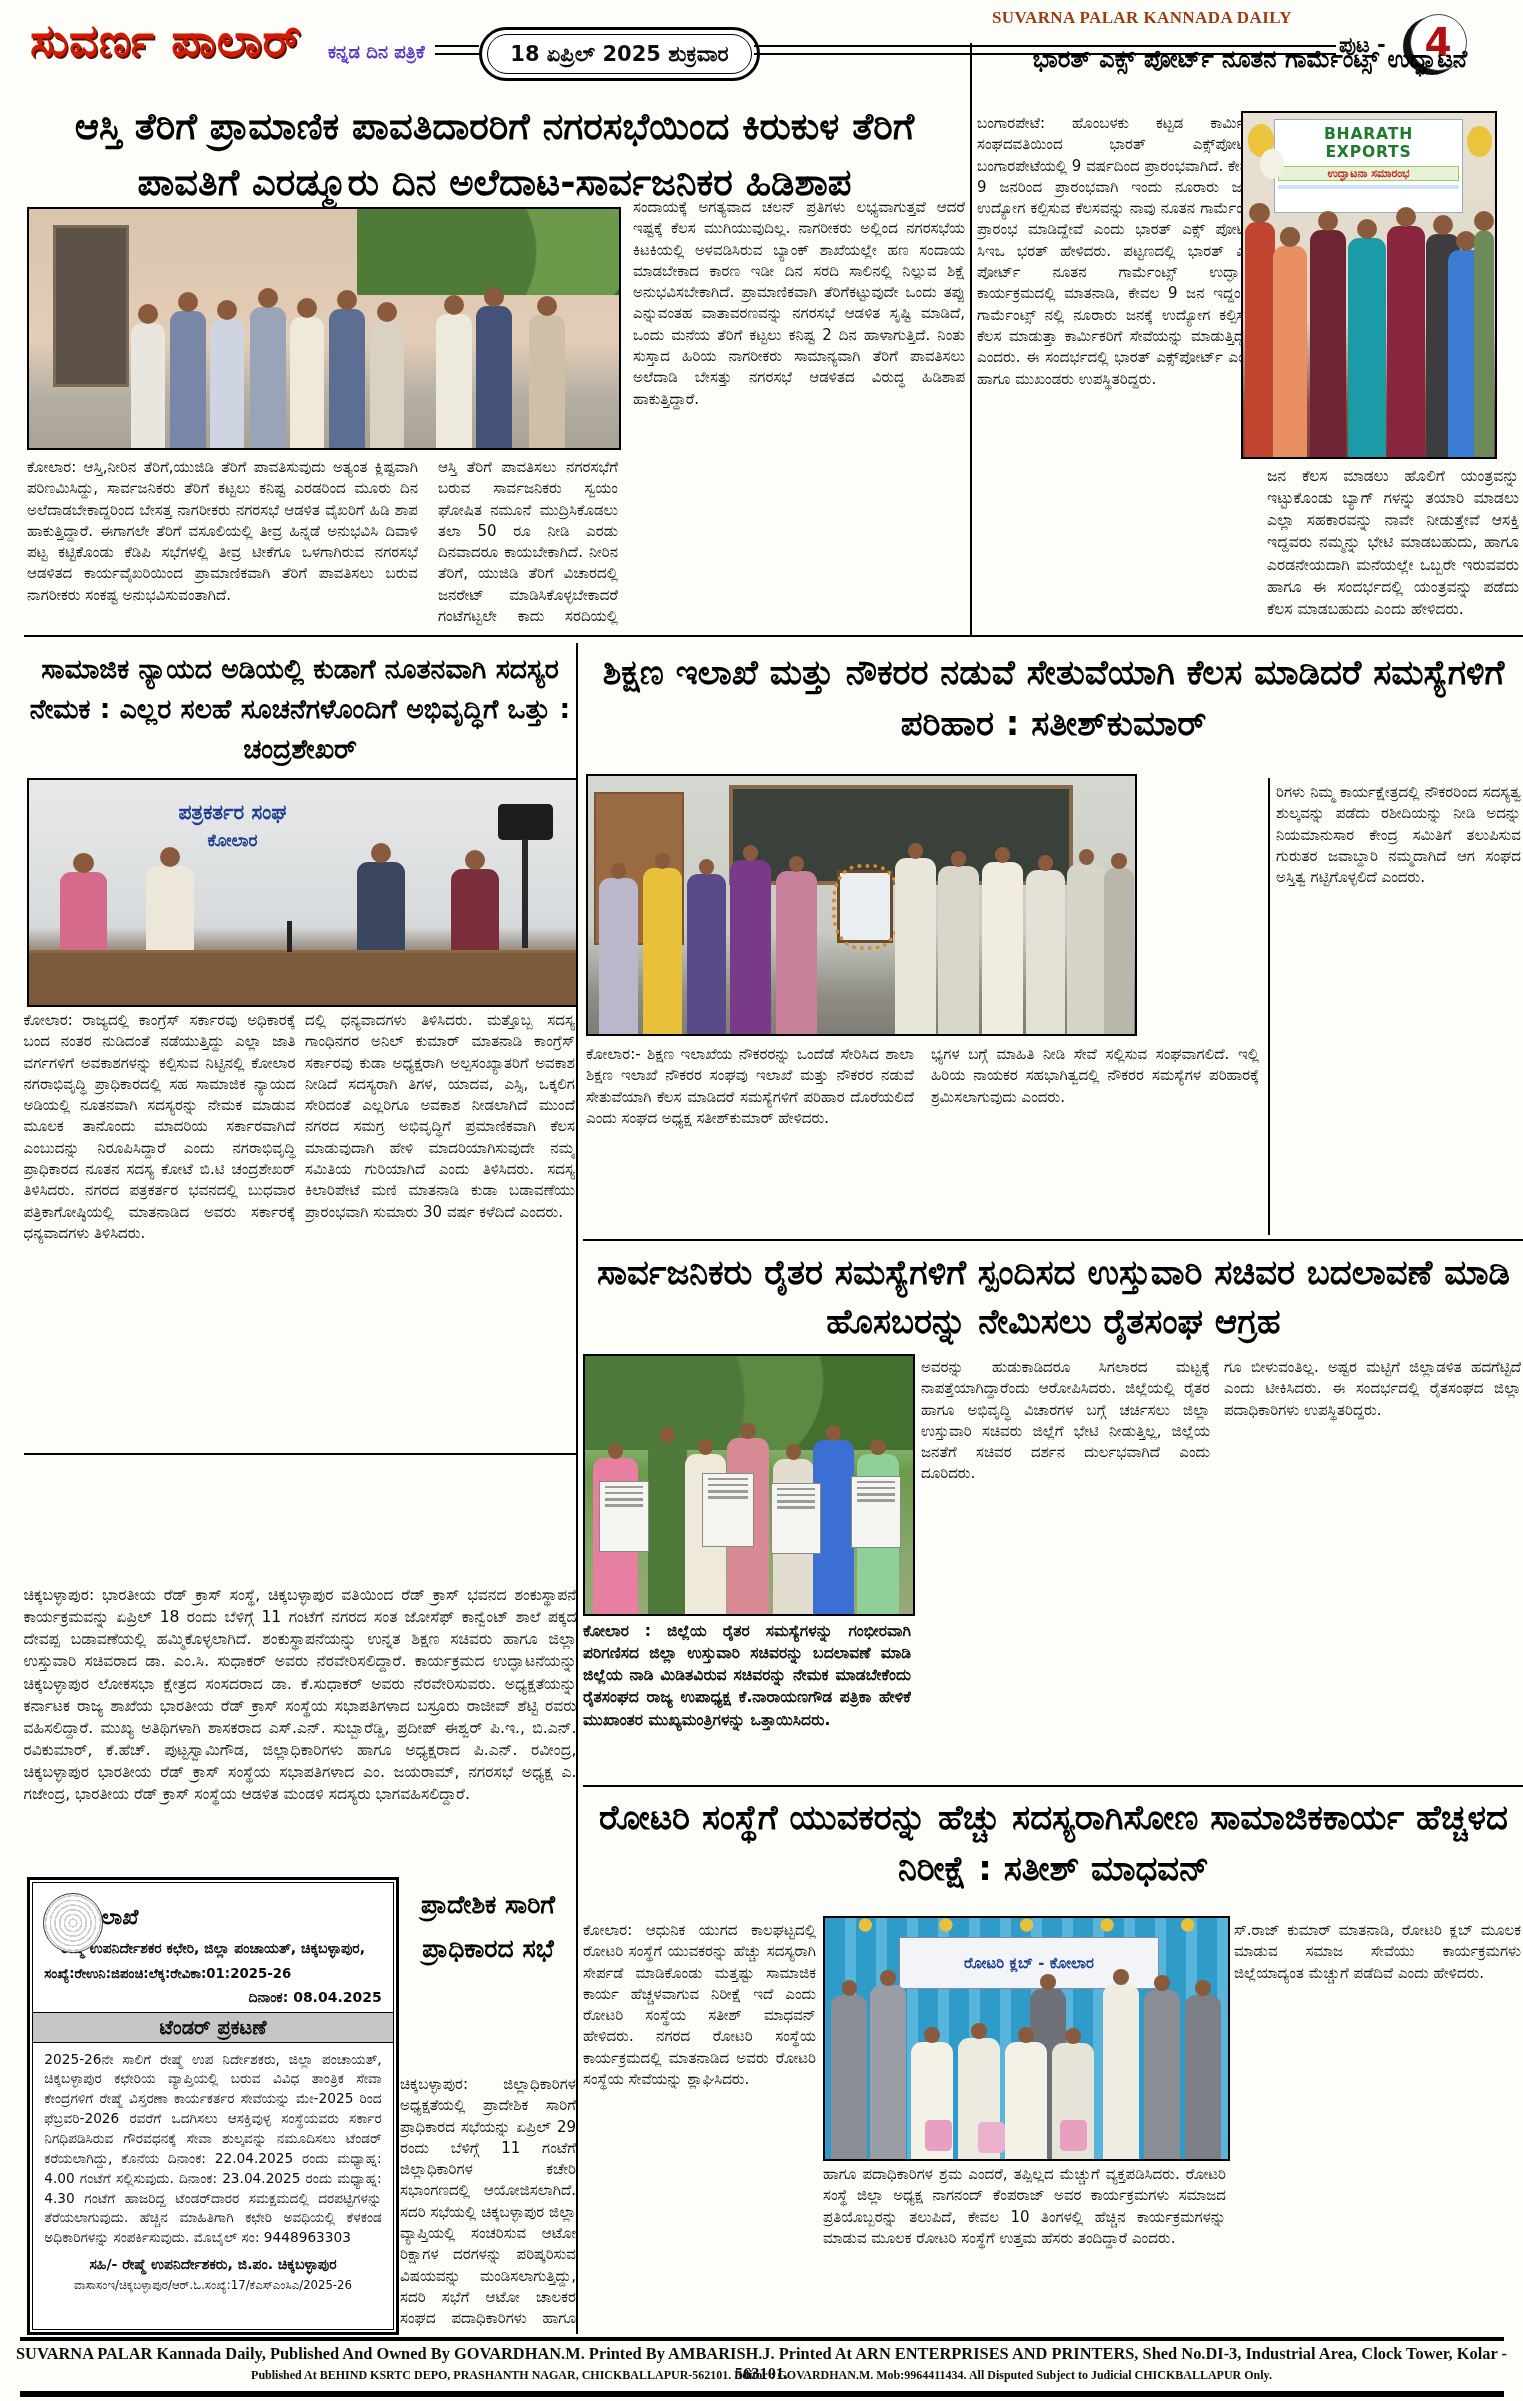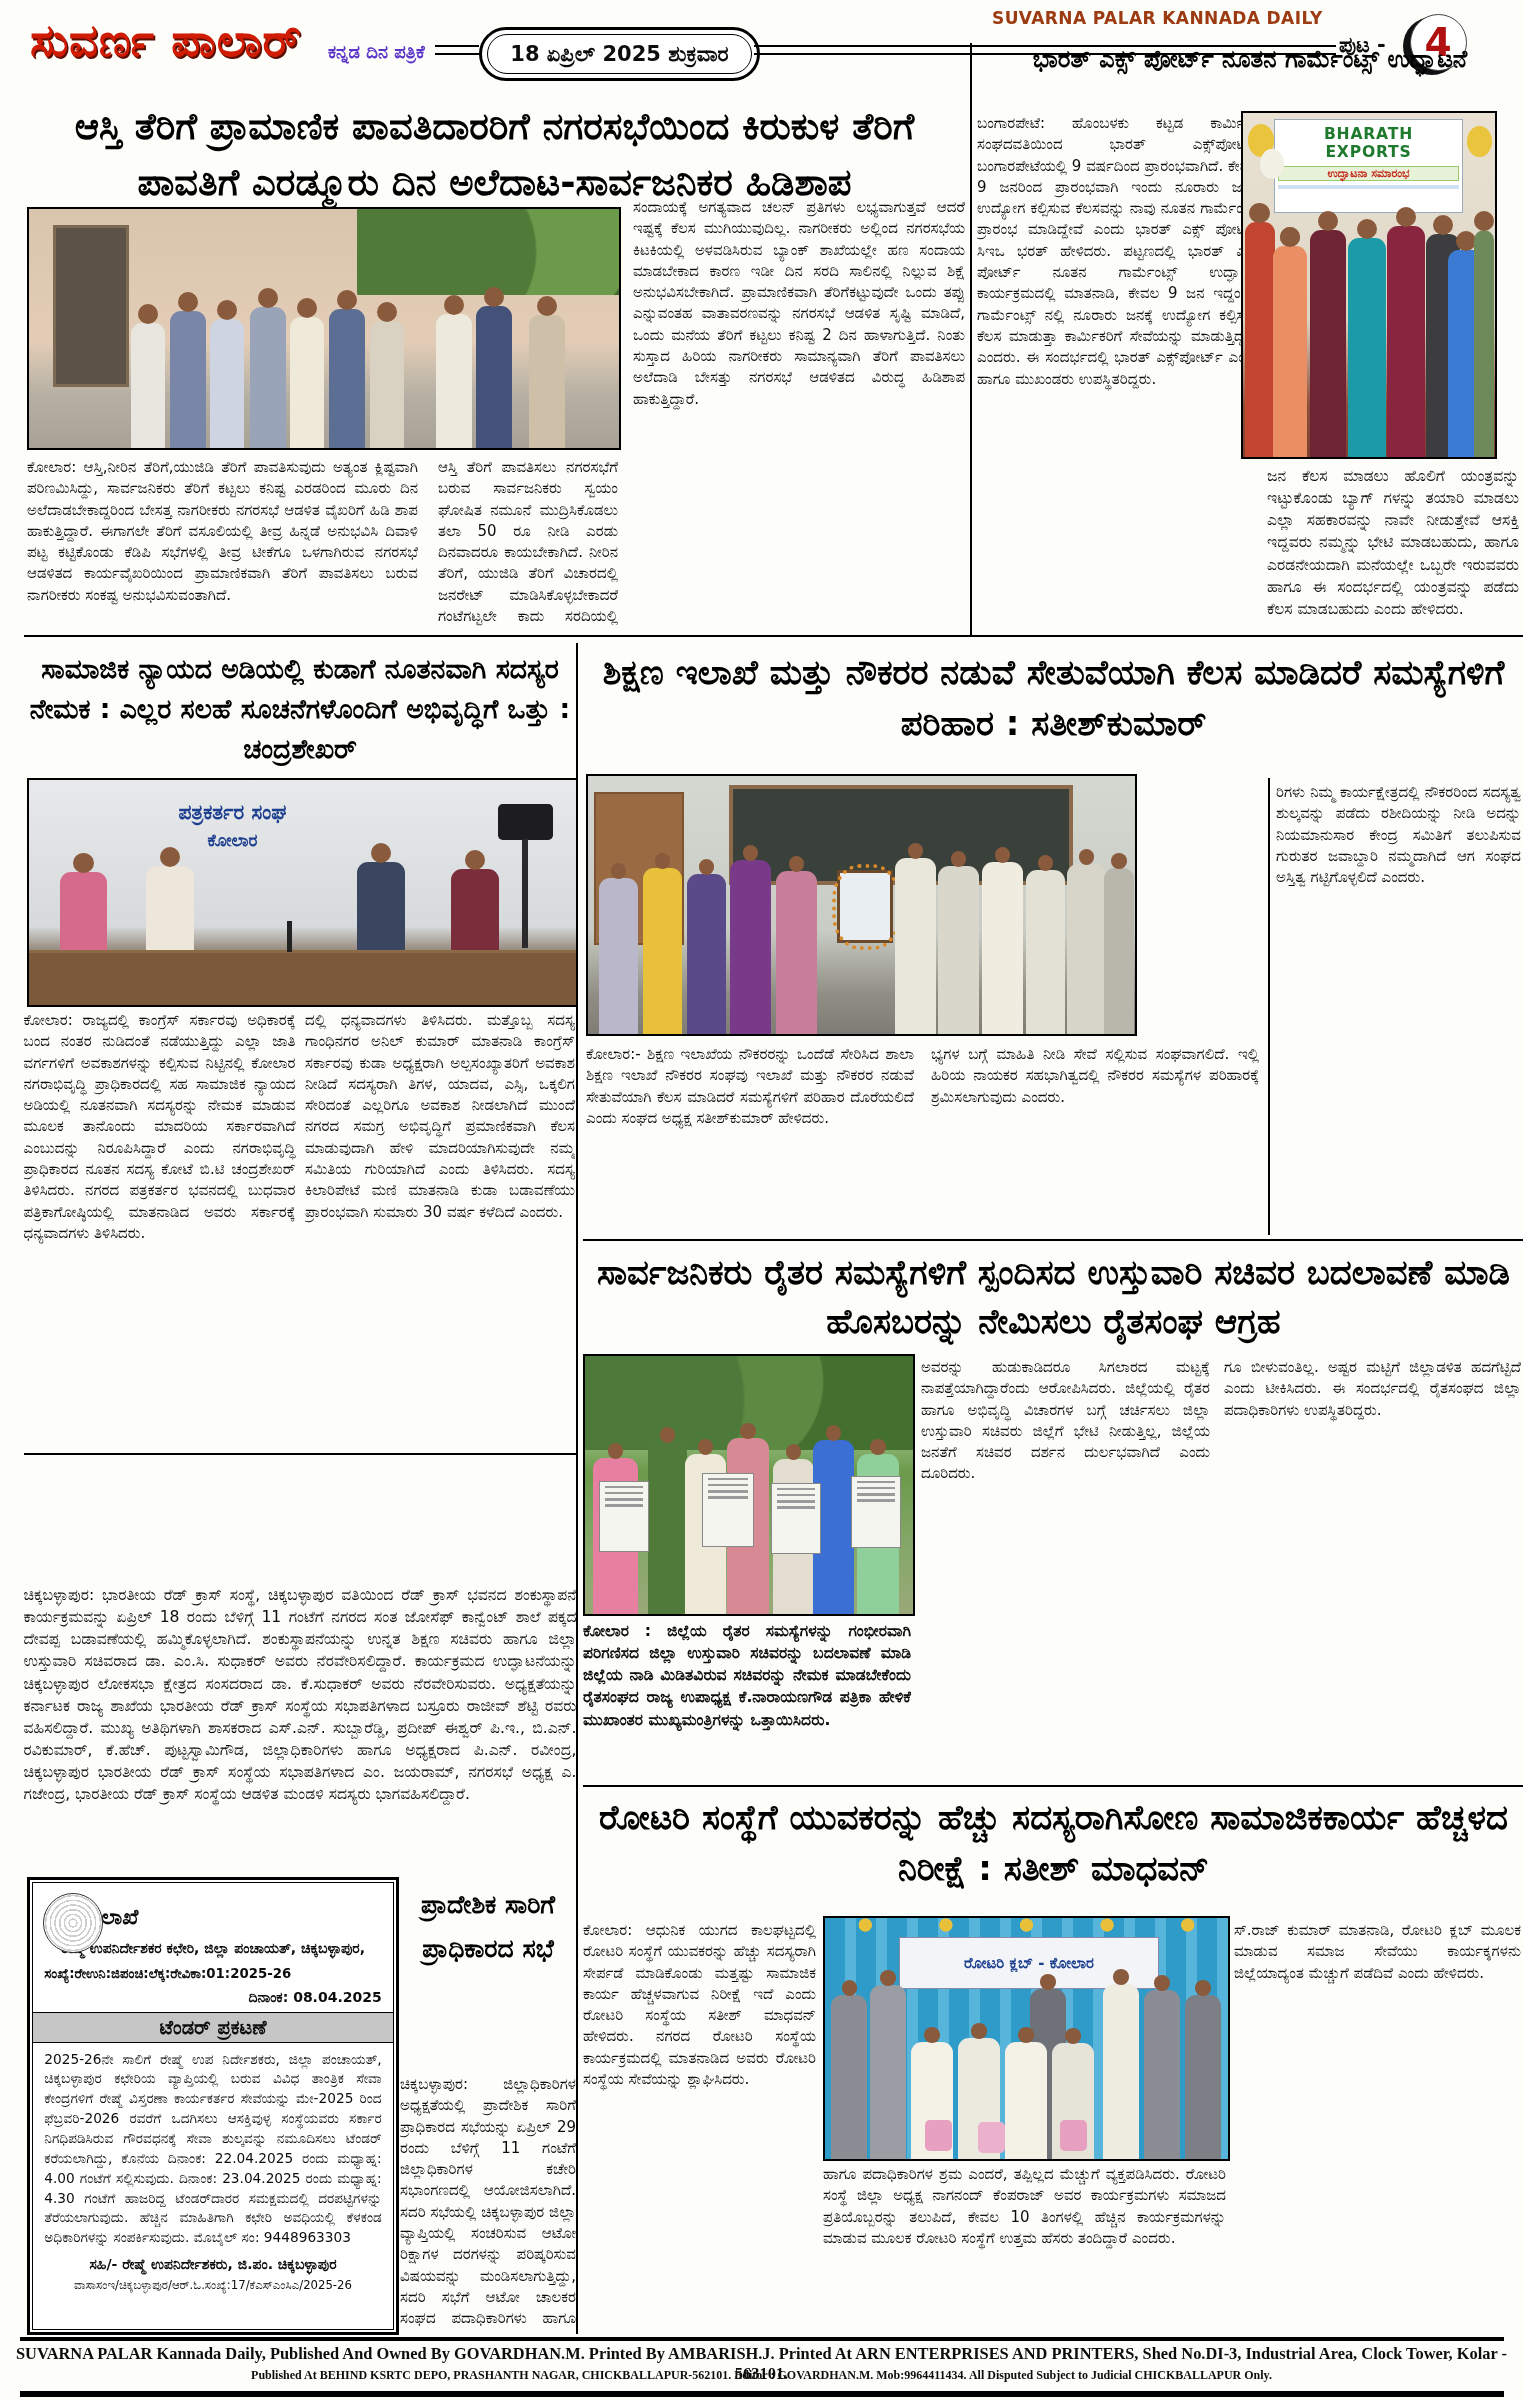--- a/index.html
+++ b/index.html
@@ -11,21 +11,21 @@
 
   
   .mast-title{position:absolute;left:30px;top:14px;font-size:45px;font-weight:900;color:#d01c05;
               text-shadow:1.6px 1.6px 0 #5a0d00;letter-spacing:0.8px;}
   .mast-sub{position:absolute;left:328px;top:41px;font-size:18px;font-weight:700;color:#5b35c8;}
   .dline{position:absolute;height:6.3px;border-top:2.3px solid #000;border-bottom:2.3px solid #000;}
   .date-pill{position:absolute;left:479px;top:26.6px;width:275px;height:48px;border:3.1px solid #000;
              border-radius:31px;background:#fff;display:flex;align-items:center;justify-content:center;}
   .date-pill .inner{border:1.6px solid #000;border-radius:26.6px;width:263px;height:38px;display:flex;
              align-items:center;justify-content:center;font-size:21px;font-weight:700;}
-  .mast-en{position:absolute;left:992px;top:7.8px;font-size:17px;font-weight:900;color:#9c3a12;letter-spacing:0.4px;}
+  .mast-en{position:absolute;left:992px;top:7.8px;font-size:17px;font-weight:900;color:#9c3a12;letter-spacing:0.4px;font-family:Liberation Serif, serif;}
   .page-label{position:absolute;left:1339px;top:33px;font-size:21px;font-weight:700;}
   .page-circle{position:absolute;left:1408px;top:14px;width:58px;height:58px;}
   .page-circle .back{position:absolute;left:-4.7px;top:3.1px;width:58px;height:58px;border-radius:50%;background:#111;}
   .page-circle .front{position:absolute;left:1.6px;top:0;width:55px;height:55px;border-radius:50%;background:#fff;
                       border:1.6px solid #444;display:flex;align-items:center;justify-content:center;
                       font-size:39px;font-weight:900;color:#b01010;}
 
   
   .hl{position:absolute;font-weight:900;text-align:center;color:#000;overflow:hidden;line-height:1.5;}
   .body-col{position:absolute;font-size:15px;line-height:1.42;text-align:justify;overflow:hidden;}
@@ -248,19 +248,19 @@
     <i class="per sm" style="left:360px;width:36px;height:164px;background:#7c7f86;"></i>
     <i class="per sm" style="left:86px;width:42px;height:117px;background:#f4f1e6;"></i>
     <i class="per sm" style="left:133px;width:42px;height:121px;background:#eceadf;"></i>
     <i class="per sm" style="left:180px;width:42px;height:117px;background:#f4f1e6;"></i>
     <i class="per sm" style="left:227px;width:42px;height:116px;background:#e6e3d8;"></i>
     <span class="balloon" style="left:100px;bottom:7.8px;width:26.6px;height:31px;background:#e8a0c0;border-radius:4.7px;"></span>
     <span class="balloon" style="left:153px;bottom:6.3px;width:26.6px;height:31px;background:#eab0cc;border-radius:4.7px;"></span>
     <span class="balloon" style="left:235px;bottom:7.8px;width:26.6px;height:31px;background:#e8a0c0;border-radius:4.7px;"></span>
   </div>
   <div class="body-col" style="left:823px;top:2164px;width:403px;height:168px;">ಹಾಗೂ ಪದಾಧಿಕಾರಿಗಳ ಶ್ರಮ ಎಂದರೆ, ತಪ್ಪಿಲ್ಲದ ಮೆಚ್ಚುಗೆ ವ್ಯಕ್ತಪಡಿಸಿದರು. ರೋಟರಿ ಸಂಸ್ಥೆ ಜಿಲ್ಲಾ ಅಧ್ಯಕ್ಷ ನಾಗನಂದ್ ಕೆಂಪರಾಜ್ ಅವರ ಕಾರ್ಯಕ್ರಮಗಳು ಸಮಾಜದ ಪ್ರತಿಯೊಬ್ಬರನ್ನು ತಲುಪಿದೆ, ಕೇವಲ 10 ತಿಂಗಳಲ್ಲಿ ಹೆಚ್ಚಿನ ಕಾರ್ಯಕ್ರಮಗಳನ್ನು ಮಾಡುವ ಮೂಲಕ ರೋಟರಿ ಸಂಸ್ಥೆಗೆ ಉತ್ತಮ ಹೆಸರು ತಂದಿದ್ದಾರೆ ಎಂದರು.</div>
-  <div class="body-col" style="left:1234px;top:1920px;width:287px;height:413px;">ಸ್.ರಾಜ್ ಕುಮಾರ್ ಮಾತನಾಡಿ, ರೋಟರಿ ಕ್ಲಬ್ ಮೂಲಕ ಮಾಡುವ ಸಮಾಜ ಸೇವೆಯು ಕಾರ್ಯಕ್ಶಗಳನು ಜಿಲ್ಲೆಯಾದ್ಯಂತ ಮೆಚ್ಚುಗೆ ಪಡೆದಿವೆ ಎಂದು ಹೇಳಿದರು.</div>
+  <div class="body-col" style="left:1234px;top:1920px;width:287px;height:413px;">ಸ್.ರಾಜ್ ಕುಮಾರ್ ಮಾತನಾಡಿ, ರೋಟರಿ ಕ್ಲಬ್ ಮೂಲಕ ಮಾಡುವ ಸಮಾಜ ಸೇವೆಯು ಕಾರ್ಯಕ್ರಮಗಳು ಜಿಲ್ಲೆಯಾದ್ಯಂತ ಮೆಚ್ಚುಗೆ ಪಡೆದಿವೆ ಎಂದು ಹೇಳಿದರು.</div>
 
   <div class="footer-text" style="top:2344px;font-size:16.4px;">SUVARNA PALAR Kannada Daily, Published And Owned By GOVARDHAN.M. Printed By AMBARISH.J. Printed At ARN ENTERPRISES AND PRINTERS, Shed No.DI-3, Industrial Area, Clock Tower, Kolar - 563101.</div>
   <div class="footer-text" style="top:2368px;font-size:12px;">Published At BEHIND KSRTC DEPO, PRASHANTH NAGAR, CHICKBALLAPUR-562101. Editor : GOVARDHAN.M. Mob:9964411434. All Disputed Subject to Judicial CHICKBALLAPUR Only.</div>
 
 </div>
 
 
 </body></html>

